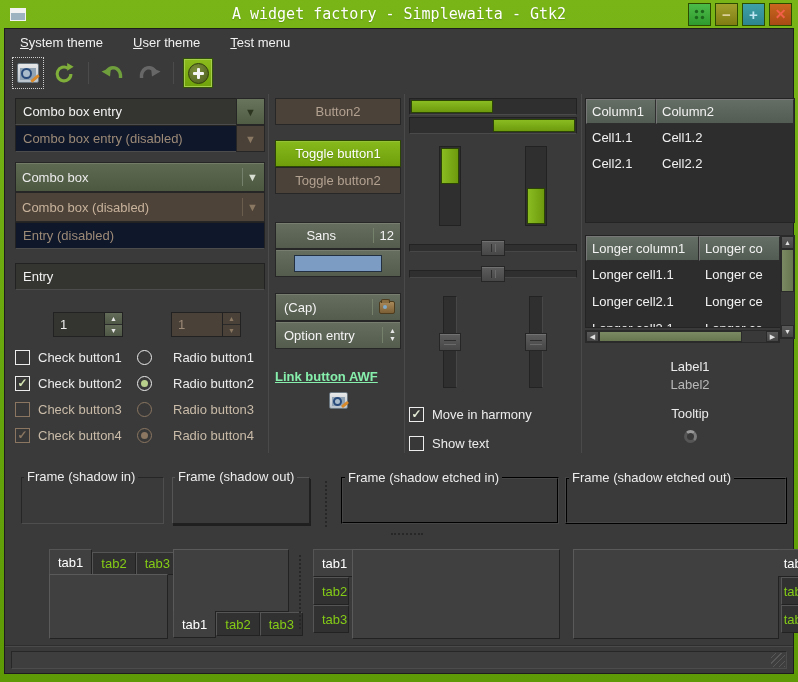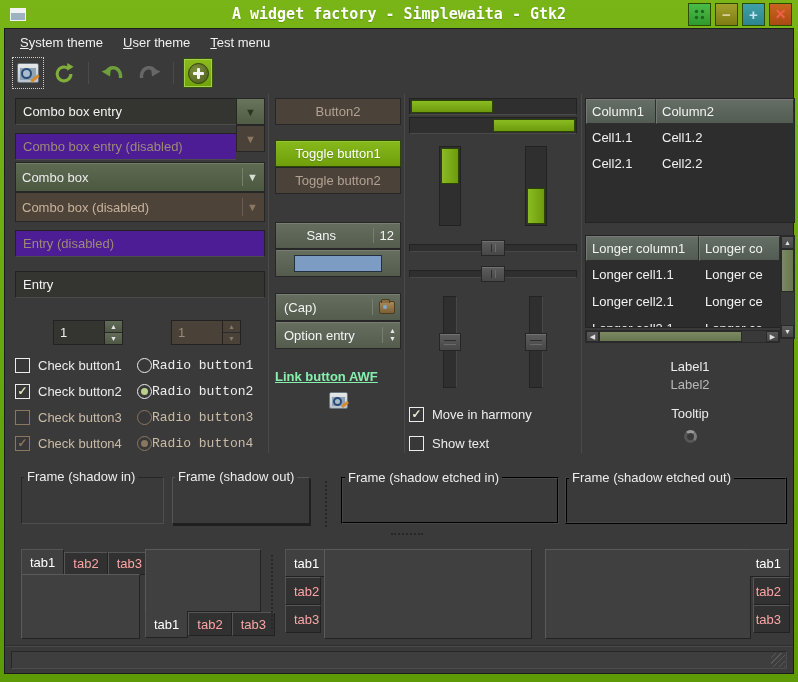--- a/index.html
+++ b/index.html
@@ -9,34 +9,34 @@
     font-size: 13px;
     color: #ececec;
     background: linear-gradient(180deg,#79b517 0%,#68a60d 55%,#5d9a05 100%);
     position: relative; overflow: hidden;
   }
   
   .titlebar { height:28px; display:flex; align-items:center; padding:0 6px; position:relative; }
   .win-icon { width:16px; height:13px; border:1px solid #f2f2f2; background:#9db3c2; margin-left:4px; position:relative; }
   .win-icon::before { content:""; position:absolute; left:0; top:0; right:0; height:4px; background:#f2f2f2; }
   .title-text { position:absolute; left:0; right:0; text-align:center;
-    font-family:"DejaVu Sans Mono", monospace; font-weight:bold; font-size:15px; color:#ffffff;
+    font-family:"DejaVu Sans Mono", monospace; font-weight:normal; font-size:15px; color:#ffffff;
     text-shadow:0 1px 1px #41740073; pointer-events:none; }
   .win-btns { margin-left:auto; display:flex; gap:4px; z-index:2; }
   .wbtn { width:23px; height:23px; border:1px solid #2c4d00; display:flex; align-items:center; justify-content:center;
     font-weight:bold; font-size:15px; line-height:1; }
   .wbtn.dots { background:linear-gradient(180deg,#4cbc49,#2f9a2e); }
   .wbtn.min { background:linear-gradient(180deg,#a2a02c,#7f7d12); color:#ded3a0; }
   .wbtn.max { background:linear-gradient(180deg,#3fa0a8,#2d858f); color:#bfe6f2; }
   .wbtn.close { background:linear-gradient(180deg,#c express 0,#b5531d); background:linear-gradient(180deg,#c9651f,#a84a14); color:#f2604a; font-size:14px; }
   .dots svg { display:block; }
   
   .content { margin:0 4px; height:646px; background:#3a3a3a; border:1px solid #1d1d1d; position:relative; }
   
-  .menubar { height:27px; display:flex; align-items:center; padding-left:6px; gap:2px; }
+  .menubar { height:27px; display:flex; align-items:center; padding-left:6px; gap:12px; }
   .menu-item { padding:4px 9px; color:#f0f0f0; }
   .menu-item::first-letter { text-decoration:underline; }
   
   .toolbar { height:34px; display:flex; align-items:center; padding-left:8px; gap:6px; }
   .tbtn { width:30px; height:30px; display:flex; align-items:center; justify-content:center; }
   .tbtn.focused { outline:1px dotted #cfcfcf; }
   .tbtn.active-add { background:linear-gradient(180deg,#8cbb1d,#6fa30a); border:1px solid #33520a; box-shadow:inset 0 0 0 1px #a5cf4a; }
   .add-circle { width:21px; height:21px; border-radius:50%; background:radial-gradient(circle at 35% 30%,#7c8f3a,#4c5c1d); border:1px solid #303d0c; position:relative; }
   .add-circle::before, .add-circle::after { content:""; position:absolute; background:#f5f5f5; }
   .add-circle::before { left:4px; right:4px; top:8.5px; height:3px; border-radius:1px; }
@@ -49,21 +49,21 @@
   .appico .lens { position:absolute; width:11px; height:11px; border:2.5px solid #274a7a; border-radius:50%; left:3px; top:4px; background:#cfe0ee66; }
   .appico .pencil { position:absolute; width:10px; height:3px; background:#d98a2b; right:-2px; bottom:2px; transform:rotate(-40deg); border-radius:1px; }
   .appico.small { width:19px; height:17px; }
   
   .main { height:367px; position:relative; }
   .vsep { position:absolute; top:4px; bottom:4px; width:1px; background:#2a2a2a; border-right:1px solid #4a4a4a; }
   .col { position:absolute; top:8px; }
   
   .entry { background:#343430; border:1px solid #222; border-bottom-color:#4c4c4c; color:#f2f2f2;
     height:27px; display:flex; align-items:center; padding-left:7px; }
-  .entry.disabled { background:#4c1d95; color:#9c8a77;margin-top:8px; }
+  .entry.disabled { background:#0f172a; color:#9c8a77; }
   .combo-entry { display:flex; height:27px; }
   .combo-entry .entry { flex:1; height:100%; border-right:none; }
   .drop-btn { width:29px; height:100%; background:linear-gradient(180deg,#68745c,#505c44); border:1px solid #262626;
     display:flex; align-items:center; justify-content:center; color:#2c3520; font-size:11px; }
   .drop-btn.disabled { background:#4a4138; color:#8a7863; }
   .combo { height:30px; background:linear-gradient(180deg,#5f6a52,#4d5841); border:1px solid #262626;
     display:flex; align-items:center; padding:0 6px; box-shadow:inset 0 1px 0 #ffffff1f; }
   .combo .lbl { flex:1; }
   .combo .csep { width:1px; align-self:stretch; margin:5px 4px 5px 0; background:#3a4430; border-right:1px solid #76816b; }
   .combo .arr { color:#d8ddd2; font-size:11px; }
@@ -85,21 +85,21 @@
     font-size:12px; font-weight:bold; color:#d5e6b4; flex:none; }
   .radio { width:15px; height:15px; border:1px solid #ececec; border-radius:50%; background:#383838; display:flex; align-items:center; justify-content:center; flex:none; }
   .radio .dot { width:7px; height:7px; border-radius:50%; background:#b9d08c; display:none; }
   .radio.checked .dot { display:block; }
   .checkbox .mark { visibility:hidden; }
   .checkbox.checked .mark { visibility:visible; }
   .cb-dis { border-color:#8a7661 !important; color:#8a7661 !important; }
   .cb-dis .dot { background:#8a7661 !important; }
   .lbl-dis { color:#c9bba8; }
   .cr-label1 { margin-left:8px; width:99px; }
-  .cr-label2 { margin-left:0;font-family:Liberation Mono, monospace; }
+  .cr-label2 { margin-left:21px; }
   
   .gbtn { height:27px; background:linear-gradient(180deg,#666e5f,#545c4e); border:1px solid #272727;
     box-shadow:inset 0 1px 0 #ffffff1e; display:flex; align-items:center; justify-content:center; color:#f4f4f4; }
   .gbtn.disabled { background:#4b423a; box-shadow:none; color:#b3a291; }
   .gbtn.toggled { background:linear-gradient(180deg,#87ba1c,#6f9e0b); border-color:#2e4605; color:#fff; text-shadow:0 1px 1px #3c600055; }
   .gbtn .bsep { width:1px; align-self:stretch; margin:5px 6px; background:#3a4430; border-right:1px solid #76816b; }
   .swatch { width:88px; height:17px; background:#7d9cc4; border:1px solid #22303f; }
   .updown { display:flex; flex-direction:column; font-size:7px; line-height:1.1; color:#e8e8e8; }
   
   .folder { width:16px; height:13px; position:relative; background:linear-gradient(180deg,#a8895a,#7c5f35); border:1px solid #4e3c1e; border-radius:2px; }
@@ -150,23 +150,23 @@
   .frames { height:84px; position:relative; }
   .frame { position:absolute; top:20px; height:47px; }
   .frame .flabel { position:absolute; top:-9px; left:2px; background:#3a3a3a; padding:0 3px; white-space:nowrap; }
   .sh-in { border:1px solid; border-color:#262626 #4e4e4e #4e4e4e #262626; }
   .sh-out { border:1px solid; border-color:#555 #202020 #202020 #555; box-shadow:1px 2px 0 #1f1f1f; }
   .sh-ein { border:2px groove #464646; }
   .sh-eout { border:2px ridge #464646; }
   .vdots { border-left:2px dotted #272727; position:absolute; }
   .hdots { border-top:2px dotted #272727; position:absolute; }
   
-  .nbsec { height:104px; position:relative; }
+  .nbsec { height:104px; position:relative;margin-left:28px; }
   .nb-body { background:#404040; border:1px solid; border-color:#5a5a5a #222 #222 #5a5a5a; }
-  .tab { display:flex; align-items:center; padding:0 8px; color:#fca5a5; background:#313131; border:1px solid; border-color:#555 #222 #222 #555; white-space:nowrap; }
+  .tab { display:flex; align-items:center; padding:0 8px; color:#84cc16; background:#313131; border:1px solid; border-color:#555 #222 #222 #555; white-space:nowrap; }
   .tab.active { background:#404040; color:#fff; }
   .nb1 { position:absolute; left:16px; top:8px; width:119px; height:90px; display:flex; flex-direction:column; }
   .nb1 .tabs { display:flex; height:26px; align-items:flex-end; }
   .nb1 .tab { height:23px; } .nb1 .tab.active { height:26px; border-bottom:none; }
   .nb1 .nb-body { flex:1; margin-top:-1px; }
   .nb2 { position:absolute; left:140px; top:8px; width:116px; height:90px; display:flex; flex-direction:column; }
   .nb2 .nb-body { flex:1; }
   .nb2 .tabs { display:flex; height:27px; align-items:flex-start; }
   .nb2 .tab { height:24px; } .nb2 .tab.active { height:27px; border-top:none; margin-top:-1px; }
   .nb3 { position:absolute; left:280px; top:8px; width:247px; height:90px; display:flex; }

